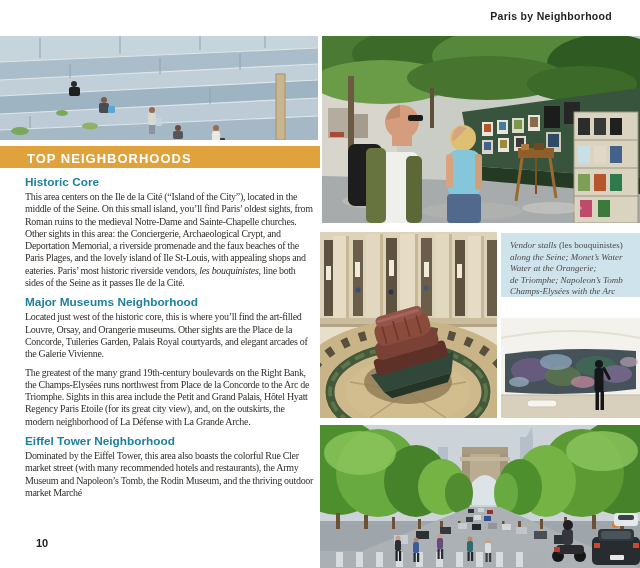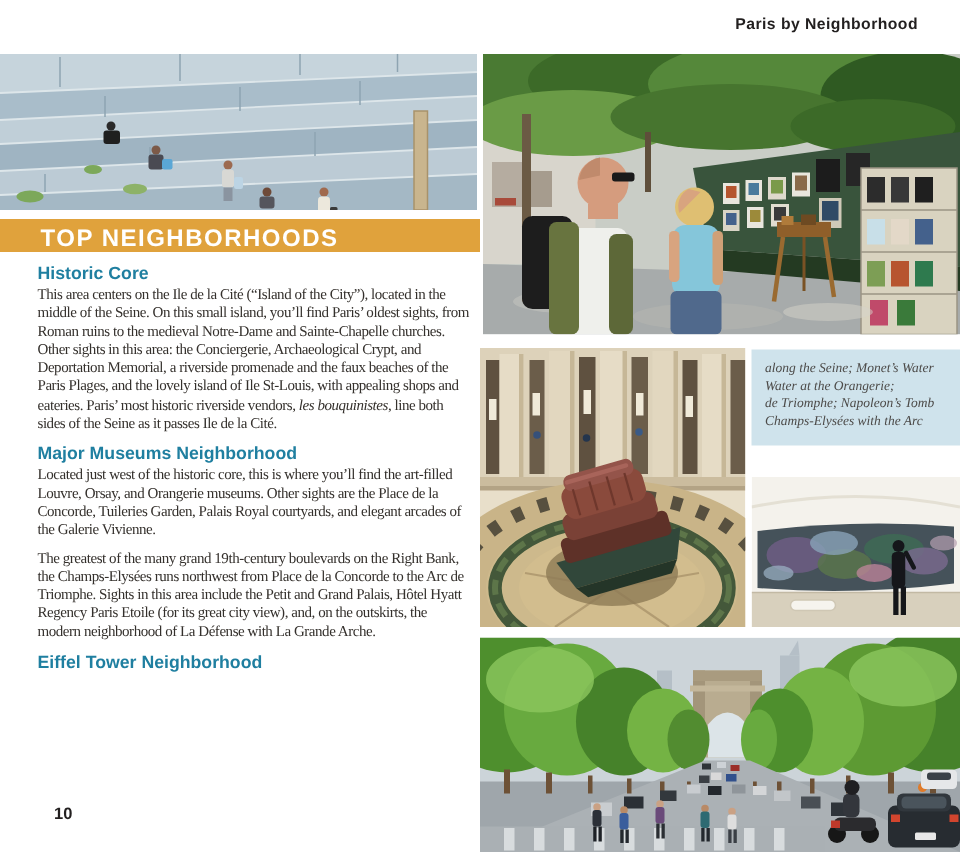--- a/index.html
+++ b/index.html
@@ -4,21 +4,21 @@
 <style>
   html,body{margin:0;padding:0;background:#ffffff;}
   .page{position:relative;width:640px;height:568px;background:#fff;overflow:hidden;
         font-family:"Liberation Sans",sans-serif;}
   .hdr{position:absolute;top:10px;font-size:10.5px;font-weight:bold;color:#221f1f;letter-spacing:.3px;}
   .hdr-left{left:25px;margin-top:32px;}
   .hdr-right{right:28px;}
   .photo{position:absolute;overflow:hidden;}
   .photo svg{display:block;width:100%;height:100%;}
   .band{position:absolute;left:0;top:146px;width:320px;height:22px;background:#e0a23c;}
-  .band span{position:absolute;left:27px;top:5px;font-size:16px;font-weight:bold;color:#ffffff;letter-spacing:1px;}
+  .band span{position:absolute;left:27px;top:5px;font-size:13px;font-weight:bold;color:#ffffff;letter-spacing:1px;}
   .col{position:absolute;left:25px;top:171px;width:289px;}
   .sec{font-family:"Liberation Sans",sans-serif;font-size:11.8px;font-weight:bold;color:#1f7fa0;
        margin:5px 0 2px 0;}
   .sec.first{margin-top:4px;}
   .body-p{font-family:"Liberation Serif",serif;font-size:10px;line-height:12.3px;color:#34302c;
           margin:0 0 6px 0;letter-spacing:-0.3px;}
   .it{font-style:italic;}
   .pagenum{position:absolute;left:25px;top:537px;font-size:11px;font-weight:bold;color:#221f1f;margin-left:11px;}
   .caption-box{position:absolute;left:501px;top:233px;width:139px;height:64px;background:#cfe3ec;
                padding:7px 0 0 9px;box-sizing:border-box;}
@@ -184,20 +184,21 @@
   <div class="col">
     <div class="sec first">Historic Core</div>
     <p class="body-p"><span>This area centers on the Ile de la Cité (“Island of the City”), located in the middle of the Seine. On this small island, you’ll find Paris’ oldest sights, from Roman ruins to the medieval Notre-Dame and Sainte-Chapelle churches. Other sights in this area: the Conciergerie, Archaeological Crypt, and Deportation Memorial, a riverside promenade and the faux beaches of the Paris Plages, and the lovely island of Ile St-Louis, with appealing shops and eateries. Paris’ most historic riverside vendors, </span><span class="it">les bouquinistes</span><span>, line both sides of the Seine as it passes Ile de la Cité.</span></p>
 
     <div class="sec">Major Museums Neighborhood</div>
     <p class="body-p">Located just west of the historic core, this is where you’ll find the art-filled Louvre, Orsay, and Orangerie museums. Other sights are the Place de la Concorde, Tuileries Garden, Palais Royal courtyards, and elegant arcades of the Galerie Vivienne.</p>
 
     <p class="body-p">The greatest of the many grand 19th-century boulevards on the Right Bank, the Champs-Elysées runs northwest from Place de la Concorde to the Arc de Triomphe. Sights in this area include the Petit and Grand Palais, Hôtel Hyatt Regency Paris Etoile (for its great city view), and, on the outskirts, the modern neighborhood of La Défense with La Grande Arche.</p>
 
     <div class="sec">Eiffel Tower Neighborhood</div>
+    <p class="body-p">Dominated by the Eiffel Tower, this area also boasts the colorful Rue Cler market street (with many recommended hotels and restaurants), the Army Museum and Napoleon’s Tomb, the Rodin Museum, and the thriving outdoor market Marché</p>
   </div>
 
   <div class="pagenum">10</div>
 
   <div class="photo" style="left:320px;top:232px;width:177px;height:186px;">
     <svg viewBox="0 0 177 186" preserveAspectRatio="none">
       <rect width="177" height="186" fill="#e8dfca"></rect>
       <g>
         <rect x="0" y="0" width="177" height="92" fill="#ddd2ba"></rect>
         <g>
@@ -256,20 +257,21 @@
             <line x1="82" y1="86" x2="82" y2="106"></line>
           <line x1="94" y1="86" x2="94" y2="106"></line>
             <line x1="106" y1="87" x2="106" y2="106"></line>
         </g>
         <rect x="66" y="81" width="44" height="3" rx="1.5" fill="#a8645a"></rect>
       </g>
     </svg>
   </div>
 
   <div class="caption-box">
+    <div class="cl"><span class="it">Vendor stalls </span><span class="rm">(les bouquinistes)</span></div>
     <div class="cl">along the Seine; Monet’s Water</div>
     <div class="cl">Water at the Orangerie;</div>
     <div class="cl">de Triomphe; Napoleon’s Tomb</div>
     <div class="cl">Champs-Elysées with the Arc</div>
   </div>
 
   <div class="photo" style="left:501px;top:318px;width:139px;height:100px;">
     <svg viewBox="0 0 139 100" preserveAspectRatio="none">
       <rect width="139" height="100" fill="#f4f2ec"></rect>
       <path d="M0,20 Q70,6 139,20" stroke="#e4e0d4" stroke-width="2" fill="none"></path>

